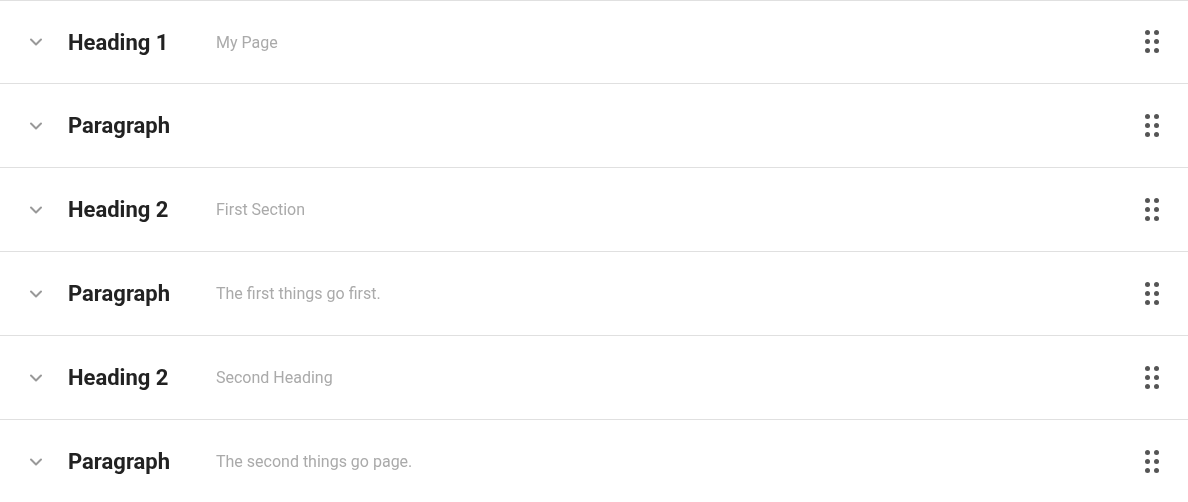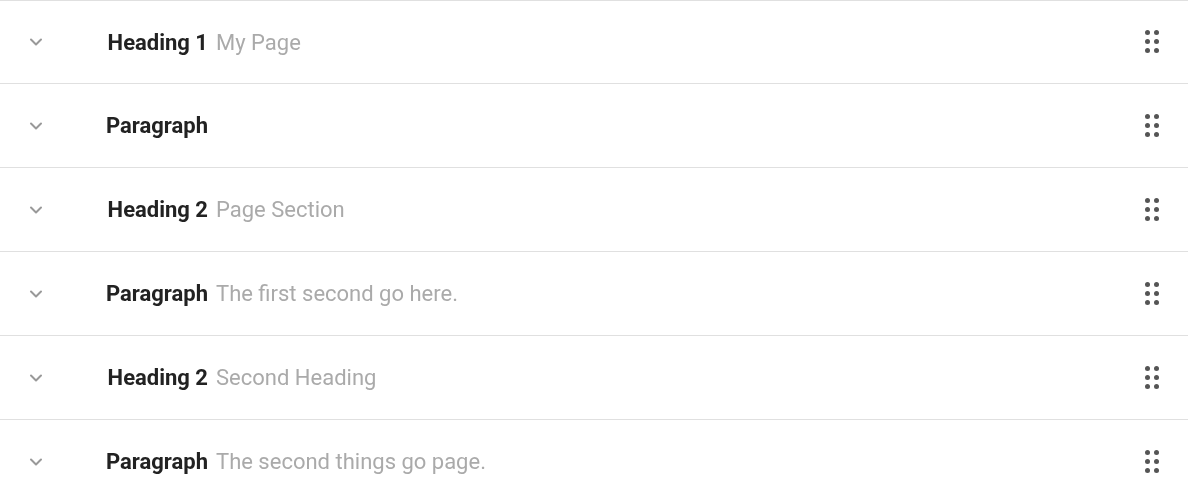--- a/index.html
+++ b/index.html
@@ -50,25 +50,24 @@
       height: 16px;
       color: #999;
     }
 
     .item-type {
       font-size: 22px;
       font-weight: 700;
       color: #222;
       min-width: 140px;
       flex-shrink: 0;
-      text-align: right;
     }
 
     .item-value {
-      font-size: 22px;
+      font-size: 16px;
       font-weight: 400;
       color: #aaa;
       flex: 1;
       padding-left: 8px;
     }
 
     .drag-handle {
       display: flex;
       align-items: center;
       justify-content: center;
@@ -134,40 +133,40 @@
         </div>
       </div>
     </div>
     <div class="list-item">
       <div class="chevron-btn">
         <svg class="chevron-icon" viewBox="0 0 16 16" fill="none" xmlns="http://www.w3.org/2000/svg">
       <path d="M3 5.5L8 10.5L13 5.5" stroke="#999" stroke-width="2" stroke-linecap="round" stroke-linejoin="round"></path>
     </svg>
       </div>
       <span class="item-type">Heading 2</span>
-      <span class="item-value">Page Section</span>
+      <span class="item-value">First Section</span>
       <div class="drag-handle">
         <div class="dots-grid">
           <div class="dot"></div>
           <div class="dot"></div>
           <div class="dot"></div>
           <div class="dot"></div>
           <div class="dot"></div>
           <div class="dot"></div>
         </div>
       </div>
     </div>
     <div class="list-item">
       <div class="chevron-btn">
         <svg class="chevron-icon" viewBox="0 0 16 16" fill="none" xmlns="http://www.w3.org/2000/svg">
       <path d="M3 5.5L8 10.5L13 5.5" stroke="#999" stroke-width="2" stroke-linecap="round" stroke-linejoin="round"></path>
     </svg>
       </div>
       <span class="item-type">Paragraph</span>
-      <span class="item-value">The first second go here.</span>
+      <span class="item-value">The first things go first.</span>
       <div class="drag-handle">
         <div class="dots-grid">
           <div class="dot"></div>
           <div class="dot"></div>
           <div class="dot"></div>
           <div class="dot"></div>
           <div class="dot"></div>
           <div class="dot"></div>
         </div>
       </div>

